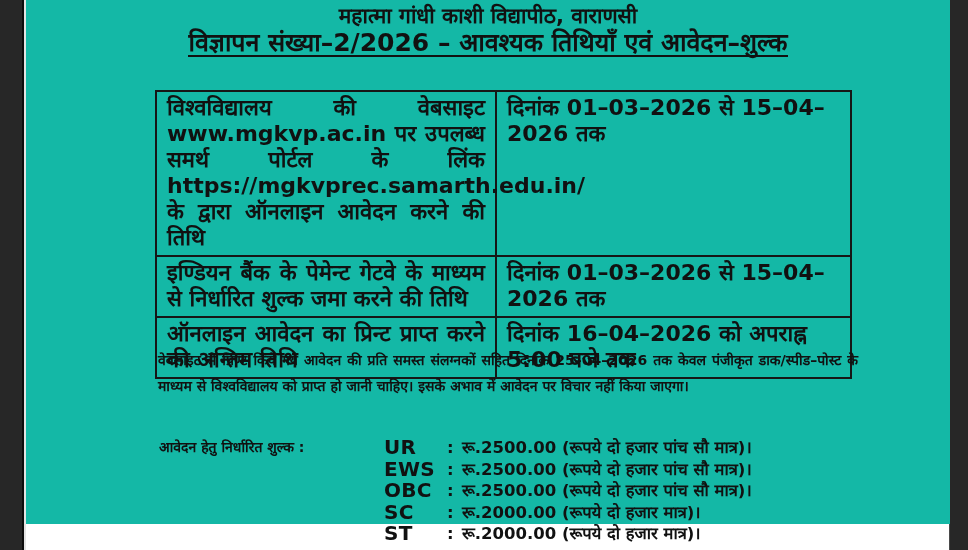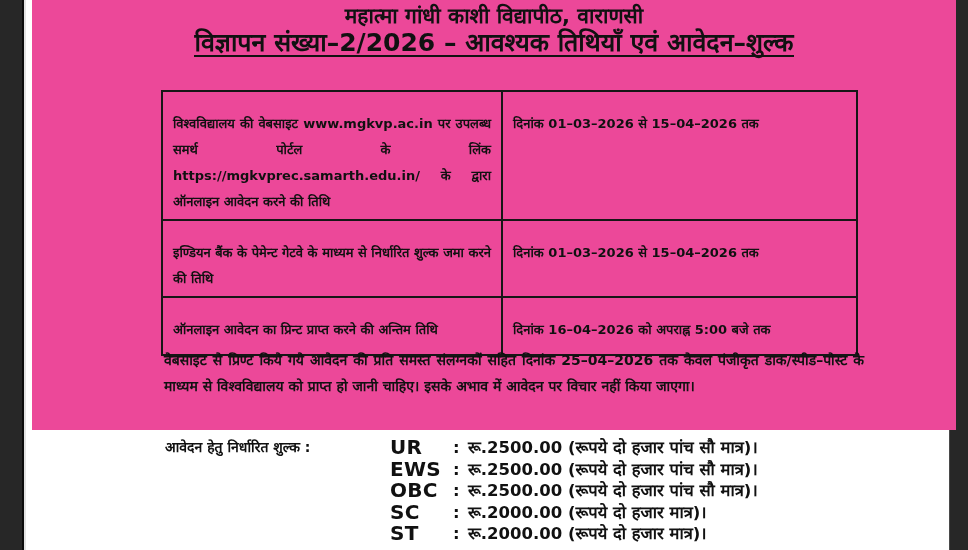--- a/index.html
+++ b/index.html
@@ -18,23 +18,23 @@
   .gutter-left {
     left:0; width:22px;
     border-right:2px solid #0c0c0c;
     box-shadow:2px 0 0 #e3e3e3;
   }
   .gutter-right {
     right:0; width:18px;
     border-left:1px solid #4a4a4a;
   }
   .page {
-    position:absolute; left:32px; top:0;
-    width:924px; height:430px;
-    background:#ec4899;
+    position:absolute; left:26px; top:0;
+    width:924px; height:524px;
+    background:#14b8a6;
     font-weight:700;
   }
   .title {
     margin:0; padding-top:3px;
     text-align:center;
     font-size:21px; line-height:26px;
     font-weight:700;
   }
   .subtitle-wrap { text-align:center; margin-top:3px; }
   .subtitle {
@@ -45,22 +45,22 @@
   }
   table.schedule {
     position:absolute; left:129px; top:90px;
     width:697px;
     border-collapse:collapse;
     table-layout:fixed;
   }
   table.schedule td {
     border:2px solid #161616;
     vertical-align:top;
-    padding:19px 10px 4px 10px;
-    font-size:13px; line-height:26px;
+    padding:3px 10px 4px 10px;
+    font-size:22px; line-height:26px;
     box-sizing:border-box;
   }
   td.desc  { width:340px; text-align:justify; }
   td.dateс { }
   tr.r1 { height:107px; }
   tr.r2 { height:60px; }
   tr.r3 { height:58px; }
   .note {
     position:absolute; left:132px; top:347px;
     width:700px;

